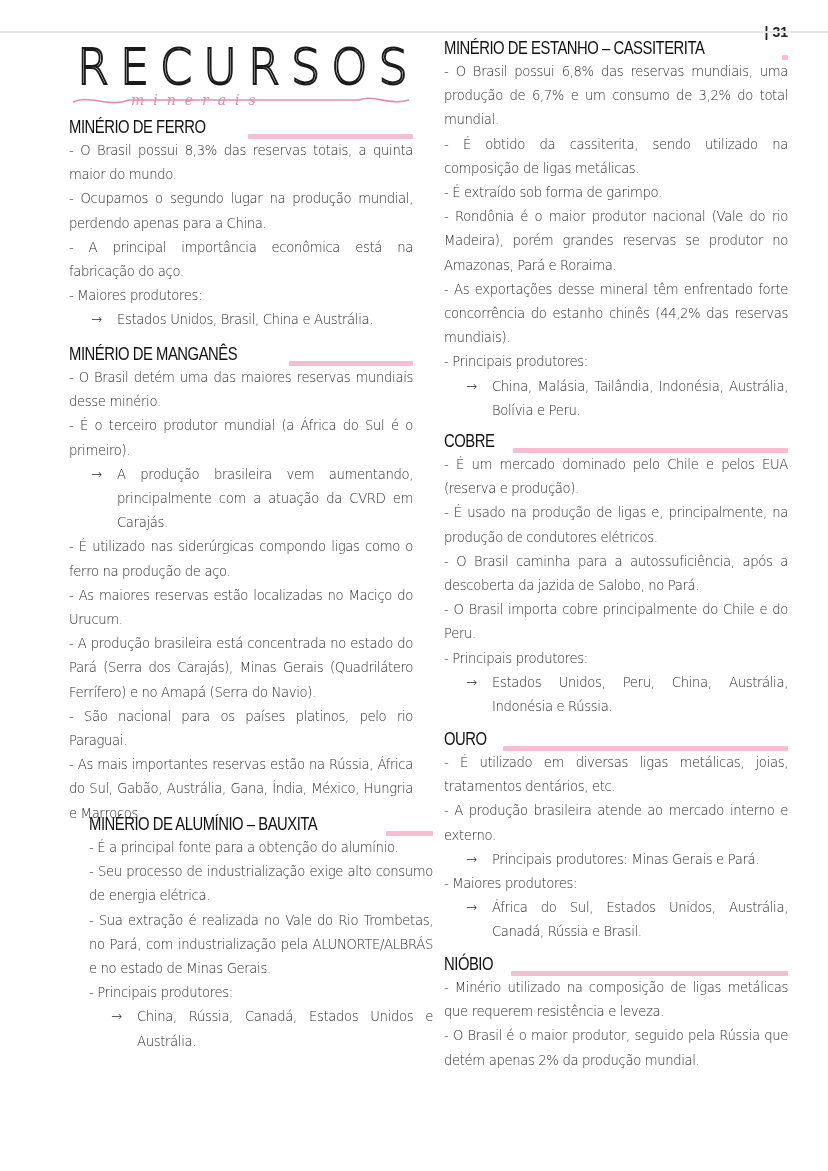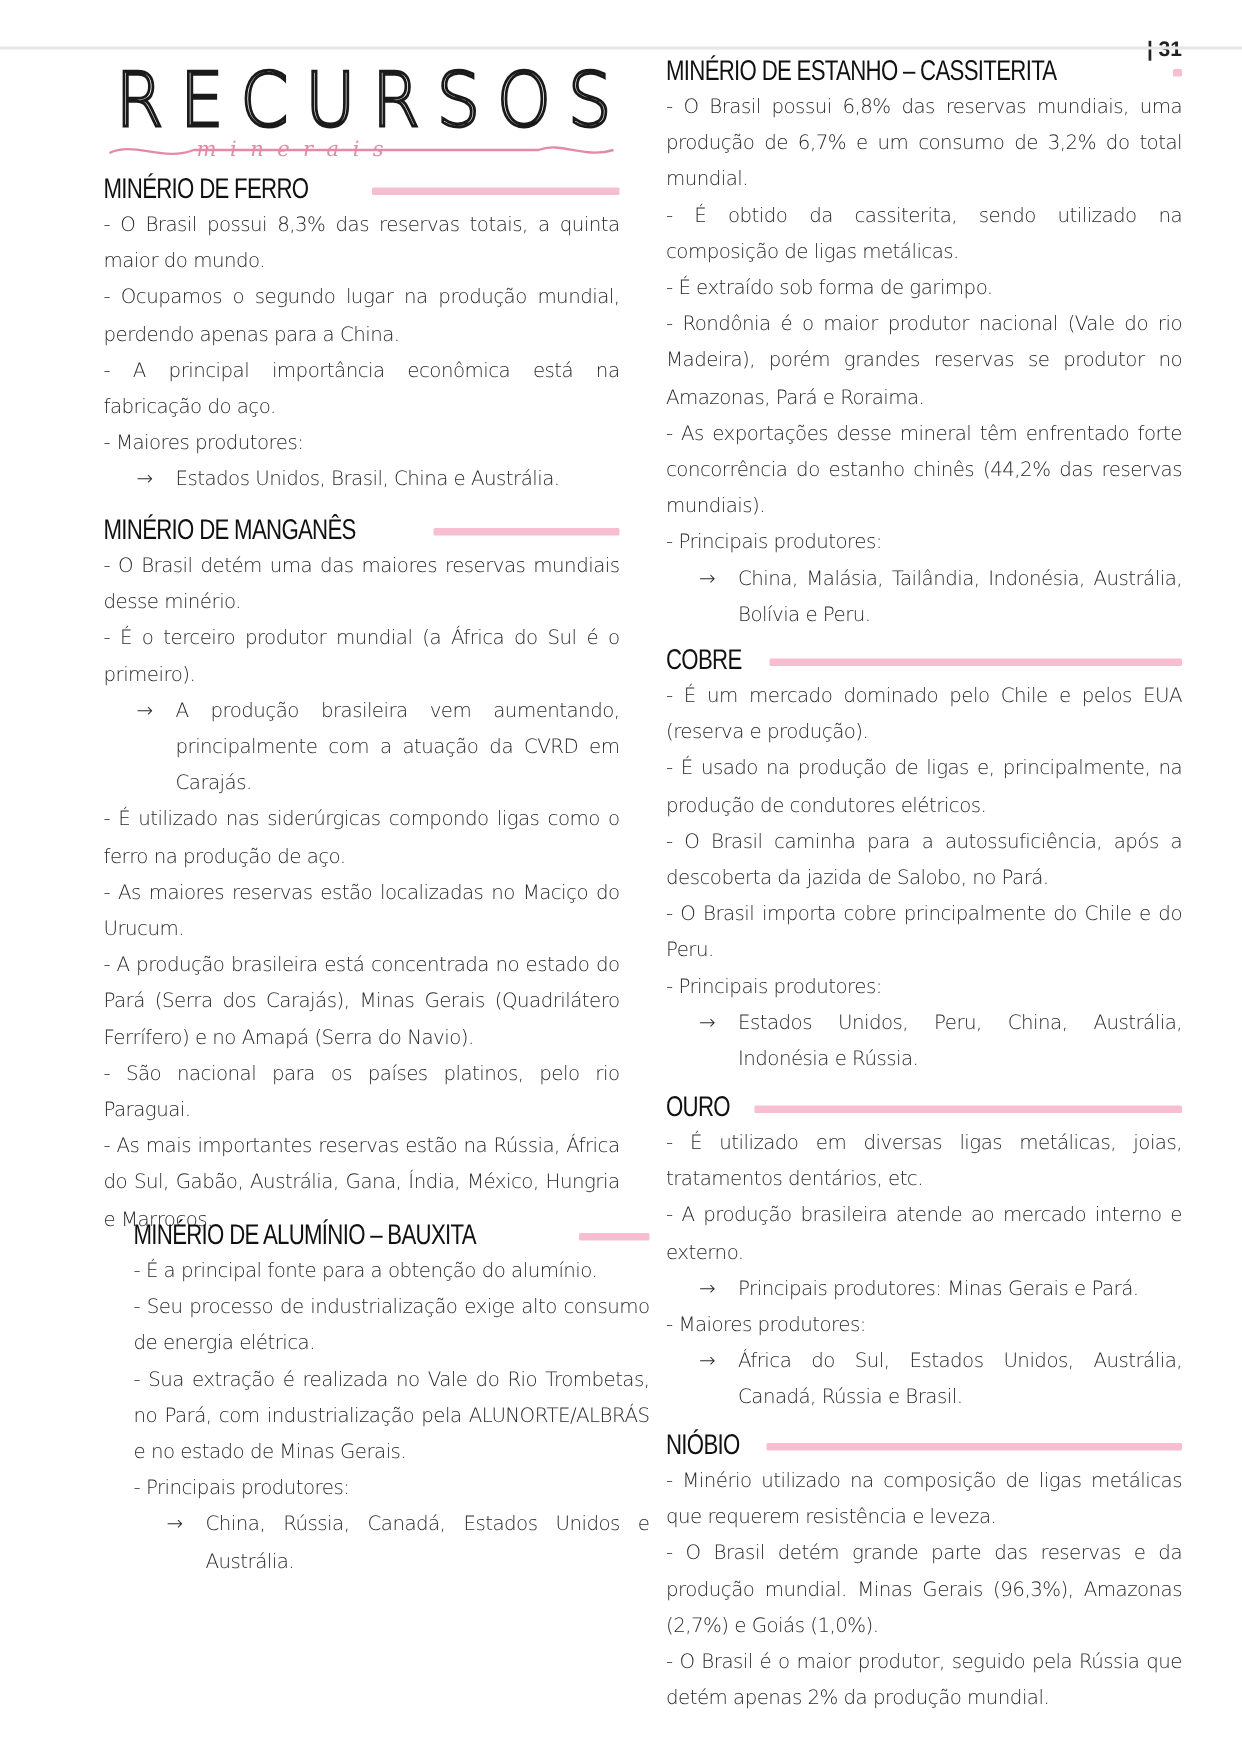--- a/index.html
+++ b/index.html
@@ -27,21 +27,21 @@
       position: absolute; left: 0; top: 48px; width: 344px; height: 26px;
     }
     .title-sub-text {
       position: absolute; left: 62px; top: 0;
       font-family: "DejaVu Serif", serif; font-style: italic;
       font-size: 14px; letter-spacing: 9px; color: #e48aa8; line-height: 24px;
     }
 
     
     .section { position: absolute; }
-    .sec-head { display: flex; align-items: center; height: 24px; }
+    .sec-head { display: flex; align-items: flex-end; height: 24px; }
     .sec-title {
       font-family: "Liberation Sans Narrow", "Liberation Sans", sans-serif;
       font-size: 19px; letter-spacing: -0.6px; color: #111; white-space: nowrap;
       transform: scaleX(0.78); transform-origin: left;
       line-height: 24px;
     }
     .sec-line { flex: 1; height: 5px; background: #f7bdd0; margin-left: 4px; border-radius: 1px; }
 
     .body-text {
       font-family: "DejaVu Sans", sans-serif; font-size: 13.2px; line-height: 24.2px;
@@ -175,17 +175,16 @@
         </div>
       </div>
     </div>
     <div class="section" style="left: 444px; top: 952px; width: 344px;">
       <div class="sec-head">
         <span class="sec-title">NIÓBIO</span>
         <span class="sec-line"></span>
       </div>
       <div class="body-text">
         <p class="para">- Minério utilizado na composição de ligas metálicas que requerem resistência e leveza.</p>
-        <p class="para">- O Brasil detém grande parte das reservas e da produção mundial. Minas Gerais (96,3%), Amazonas (2,7%) e Goiás (1,0%).</p>
         <p class="para">- O Brasil é o maior produtor, seguido pela Rússia que detém apenas 2% da produção mundial.</p>
       </div>
     </div>
   </div>
 
 </body></html>

